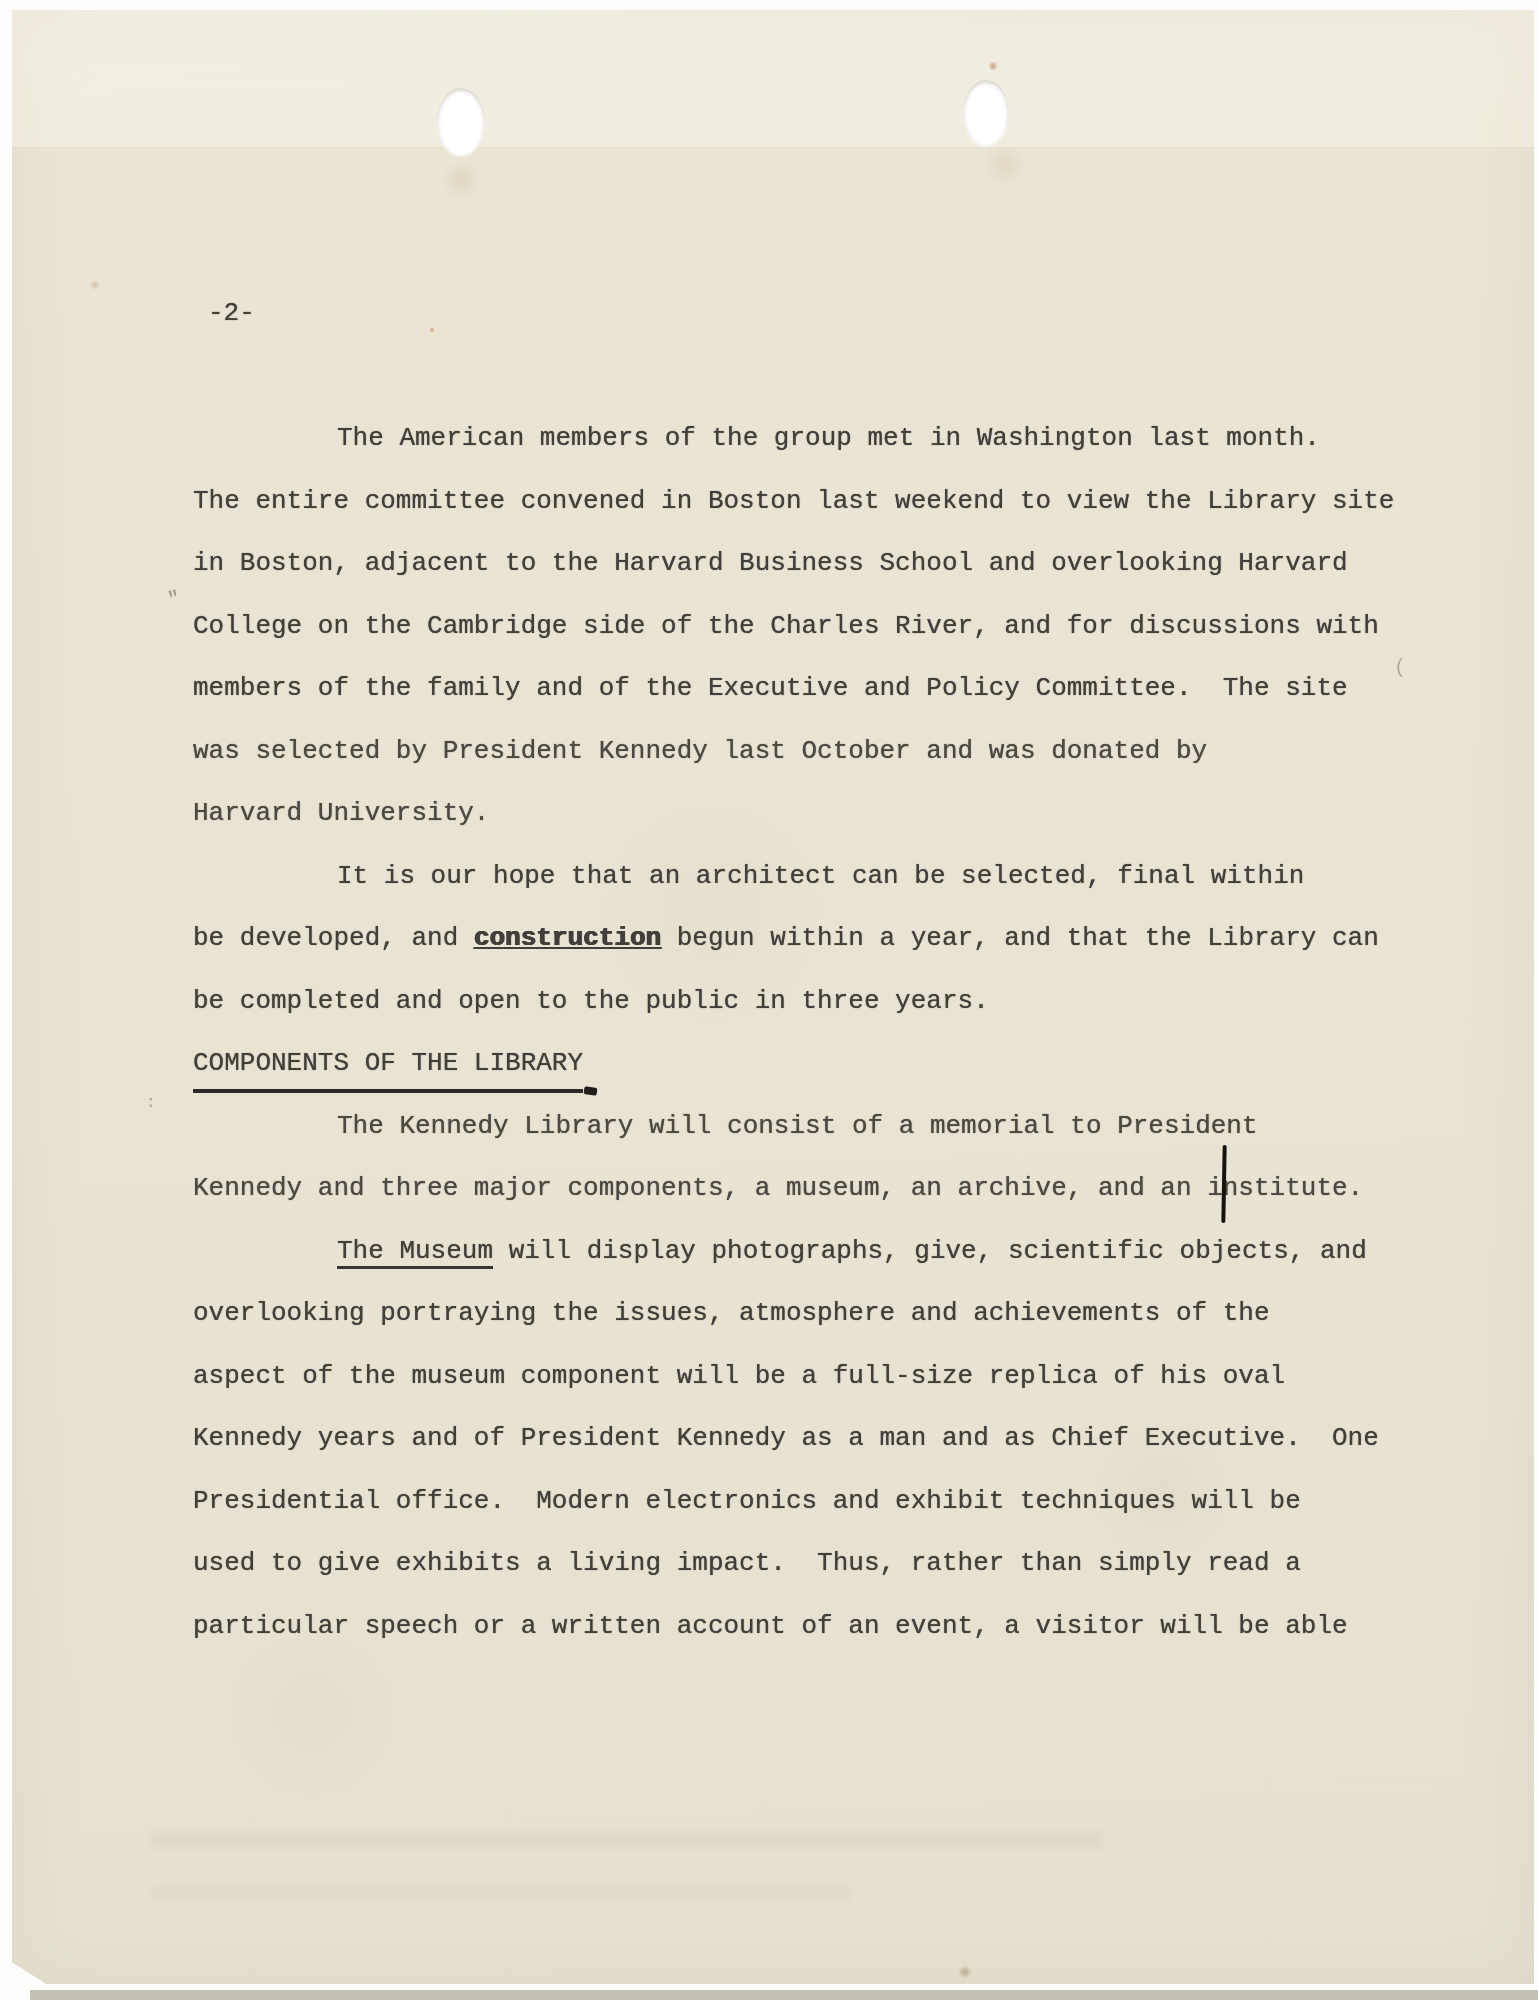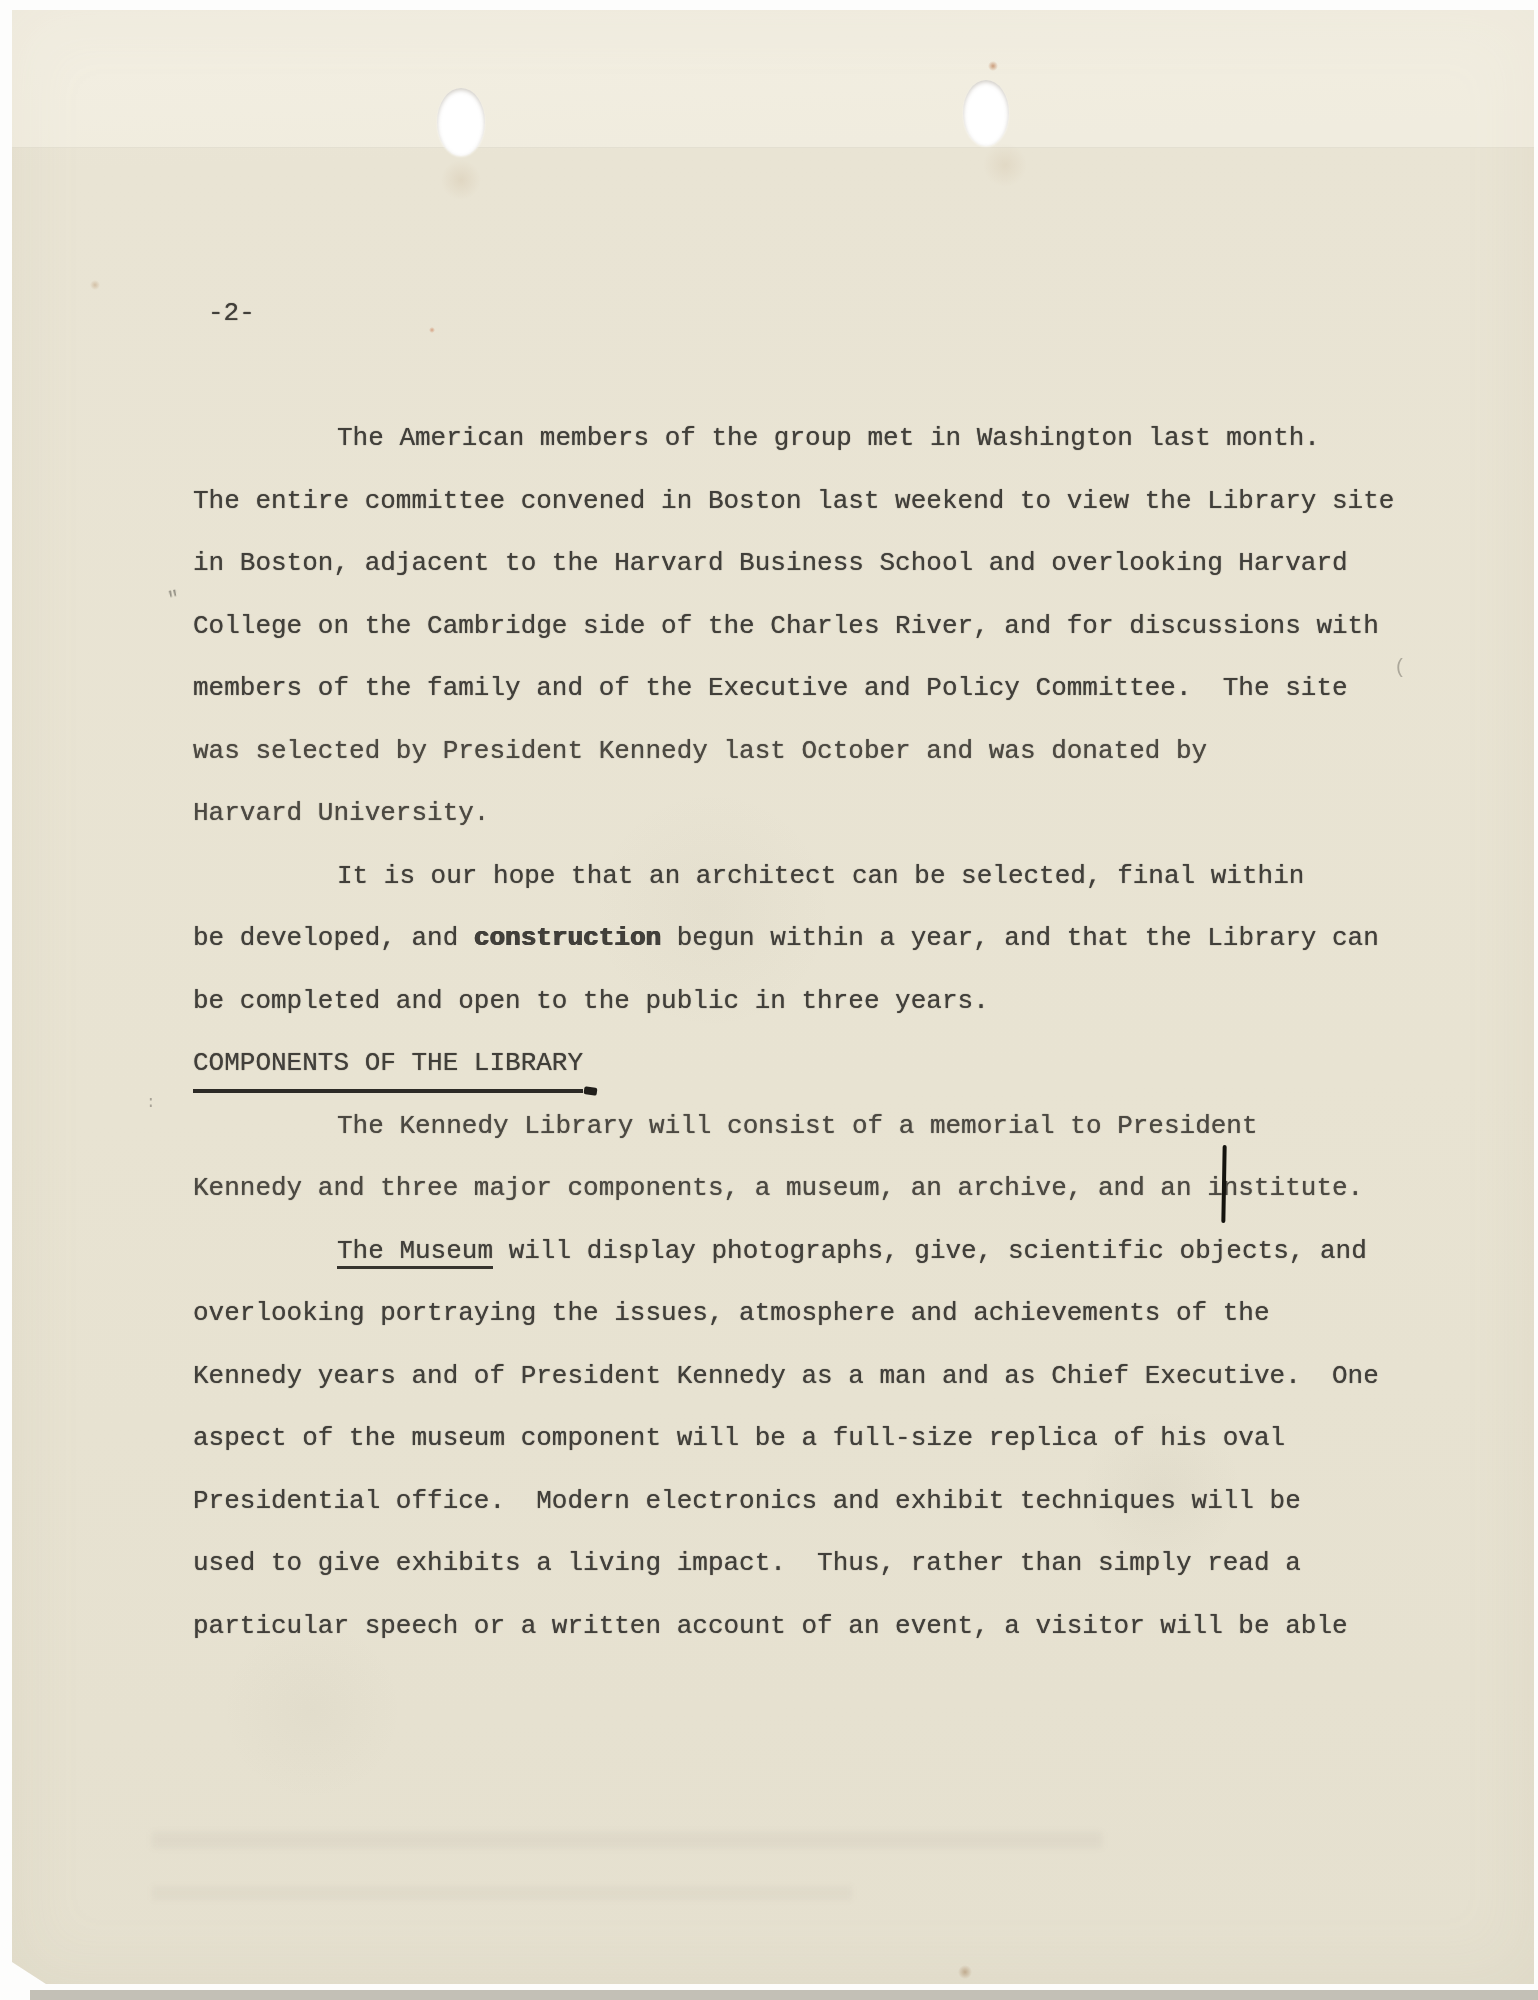--- a/index.html
+++ b/index.html
@@ -47,21 +47,21 @@
   .line{height:62.5px;white-space:pre;}
   .indent{padding-left:144px;}
   .pgnum{padding-left:15px;}
   .light{color:#4c4942;}
   .u-heavy{border-bottom:4px solid #2c2a26;padding-bottom:11px;position:relative;}
   .u-heavy::after{
     content:"";position:absolute;right:-14px;bottom:-6px;width:13px;height:8px;
     background:#211f1b;border-radius:2px;transform:rotate(8deg);
   }
   .u{border-bottom:3px solid #37352f;}
-  .overstrike{font-weight:bold;text-shadow:.8px 0 0 currentColor,-.5px 0 0 currentColor;}
+  .overstrike{font-weight:bold;text-shadow:.8px 0 0 currentColor,-.5px 0 0 currentColor;text-decoration:underline;}
   .pen-mark{
     position:absolute;left:1210px;top:1135px;width:4px;height:78px;
     background:#15140f;border-radius:2px;transform:rotate(1deg);
   }
   .ghost{position:absolute;background:rgba(90,85,70,.05);filter:blur(3px);}
   .ghost.g1{left:140px;top:1822px;width:950px;height:16px;}
   .ghost.g2{left:140px;top:1876px;width:700px;height:14px;background:rgba(90,85,70,.04);}
   .stray{position:absolute;color:rgba(60,58,52,.5);font-size:20px;filter:blur(.4px);}
   .stray.a{left:156px;top:578px;transform:rotate(-12deg);}
   .stray.b{left:134px;top:1084px;font-size:16px;color:rgba(60,58,52,.38);}
@@ -98,22 +98,22 @@
       <div class="line"><span>be developed, and </span><span class="overstrike">construction</span><span> begun within a year, and that the Library can</span></div>
       <div class="line">be completed and open to the public in three years.</div>
 
       <div class="line"><span class="u-heavy">COMPONENTS OF THE LIBRARY</span></div>
 
       <div class="line indent light">The Kennedy Library will consist of a memorial to President</div>
       <div class="line light">Kennedy and three major components, a museum, an archive, and an institute.</div>
 
       <div class="line indent"><span class="u">The Museum</span><span> will display photographs, give, scientific objects, and</span></div>
       <div class="line">overlooking portraying the issues, atmosphere and achievements of the</div>
+      <div class="line">aspect of the museum component will be a full-size replica of his oval</div>
       <div class="line">Kennedy years and of President Kennedy as a man and as Chief Executive.  One</div>
-      <div class="line">aspect of the museum component will be a full-size replica of his oval</div>
       <div class="line">Presidential office.  Modern electronics and exhibit techniques will be</div>
       <div class="line">used to give exhibits a living impact.  Thus, rather than simply read a</div>
       <div class="line">particular speech or a written account of an event, a visitor will be able</div>
     </div>
 
     <div class="pen-mark"></div>
 
     <div class="ghost g1"></div>
     <div class="ghost g2"></div>
 

